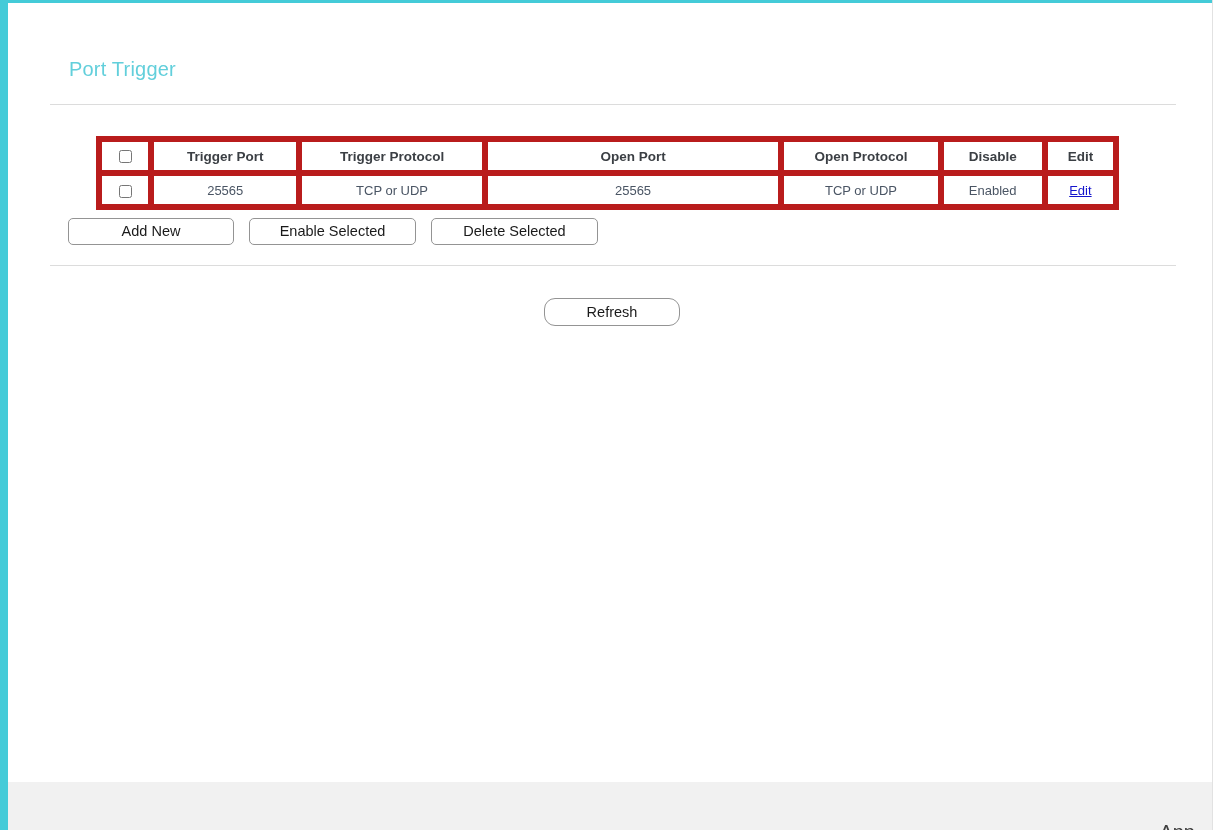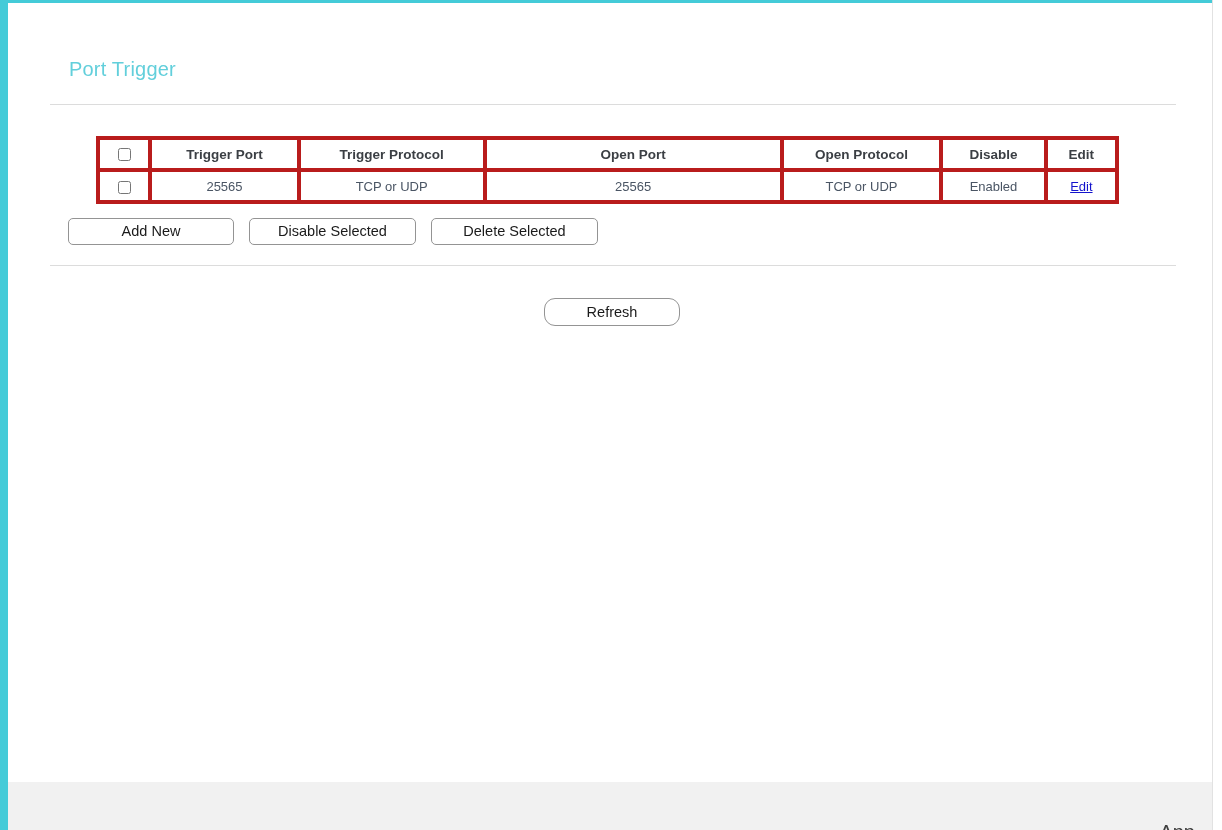--- a/index.html
+++ b/index.html
@@ -89,21 +89,21 @@
     position: absolute;
     left: 88px;
     top: 133px;
     border-collapse: collapse;
     table-layout: fixed;
     width: 1023px;
     font-size: 13px;
   }
   #rules-table th,
   #rules-table td {
-    border: 4px solid #b91c1c;
+    border: 6px solid #b91c1c;
     height: 28px;
     padding: 0;
     text-align: center;
     vertical-align: middle;
   }
   #rules-table thead th {
     font-weight: bold;
     color: #3b3f44;
     font-size: 13.5px;
     background: #ffffff;
@@ -247,21 +247,21 @@
           <td>Enabled</td>
           <td>
             <span class="edit-link">Edit</span>
           </td>
         </tr>
       </tbody>
     </table>
 
     <div id="action-buttons">
       <button class="ui-button" id="btn-add-new">Add New</button>
-      <button class="ui-button" id="btn-disable-selected">Disable Selected</button>
+      <button class="ui-button" id="btn-enable-selected">Enable Selected</button>
       <button class="ui-button" id="btn-delete-selected">Delete Selected</button>
     </div>
 
     <div class="hr-rule" id="rule-above-refresh"></div>
 
     <div id="refresh-wrap">
       <button class="ui-button" id="btn-refresh">Refresh</button>
     </div>
 
   </div>

